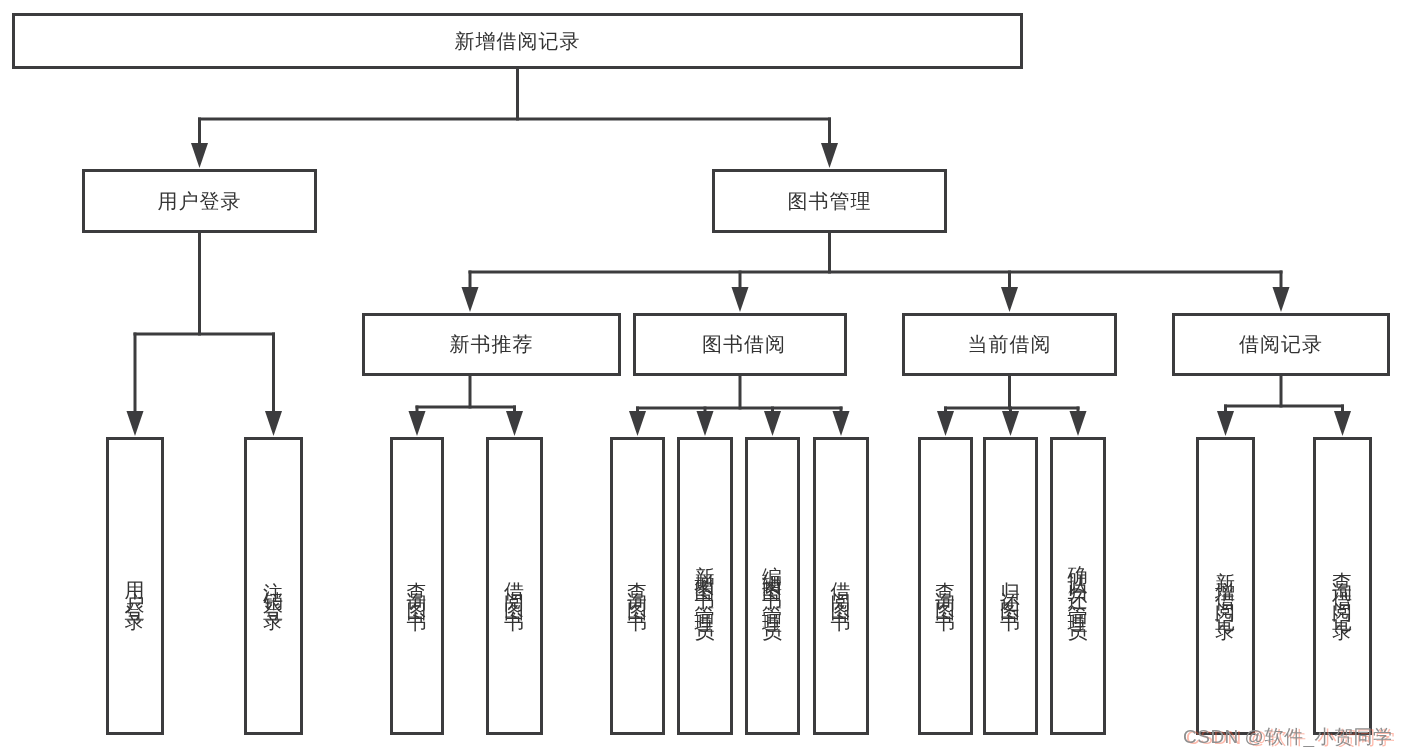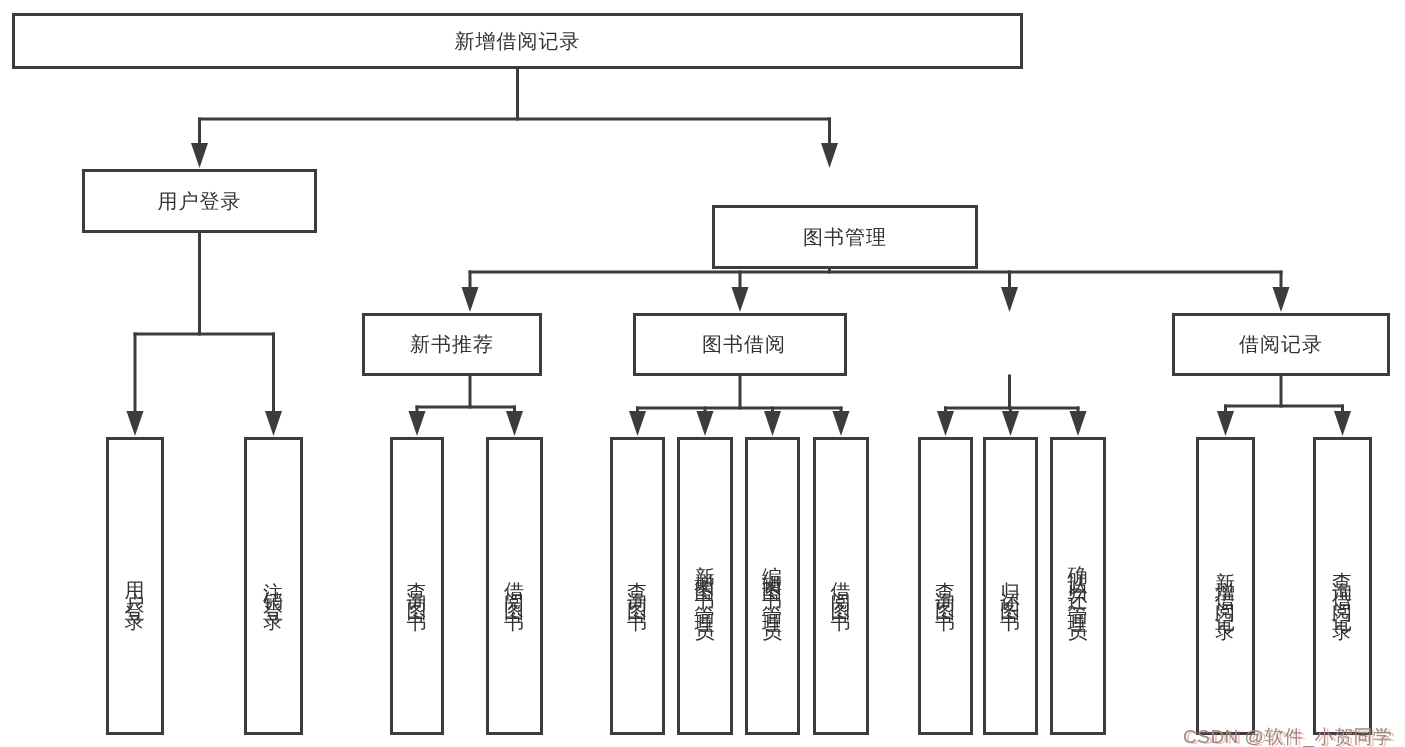--- a/index.html
+++ b/index.html
@@ -103,28 +103,31 @@
       <line x1="1342.5" y1="406" x2="1342.5" y2="417" stroke="#3c3c3e" stroke-width="3" stroke-linecap="square"></line>
       <polygon points="1334,411 1351,411 1342.5,436" fill="#3c3c3e"></polygon>
     </svg>
   <div id="watermark">CSDN @软件_小贺同学</div>
 <div class="node" style="left: 12px; top: 13px; width: 1011px; height: 56px;">
       <span class="hlabel">新增借阅记录</span>
     </div>
     <div class="node" style="left: 82px; top: 169px; width: 235px; height: 64px;">
       <span class="hlabel">用户登录</span>
     </div>
-    <div class="node" style="left: 712px; top: 169px; width: 266px; height: 64px; margin-top: 36px;">
+    <div class="node" style="left: 712px; top: 169px; width: 235px; height: 64px;">
       <span class="hlabel">图书管理</span>
     </div>
-    <div class="node" style="left: 362px; top: 313px; width: 180px; height: 63px;">
+    <div class="node" style="left: 362px; top: 313px; width: 259px; height: 63px;">
       <span class="hlabel">新书推荐</span>
     </div>
     <div class="node" style="left: 633px; top: 313px; width: 214px; height: 63px; padding-left: 8px;">
       <span class="hlabel">图书借阅</span>
+    </div>
+    <div class="node" style="left: 902px; top: 313px; width: 215px; height: 63px;">
+      <span class="hlabel">当前借阅</span>
     </div>
     <div class="node" style="left: 1172px; top: 313px; width: 218px; height: 63px;">
       <span class="hlabel">借阅记录</span>
     </div>
     <div class="node" style="left: 106px; top: 437px; width: 58px; height: 298px;">
       <span class="vlabel">用户登录</span>
     </div>
     <div class="node" style="left: 244px; top: 437px; width: 59px; height: 298px;">
       <span class="vlabel">注销登录</span>
     </div>

